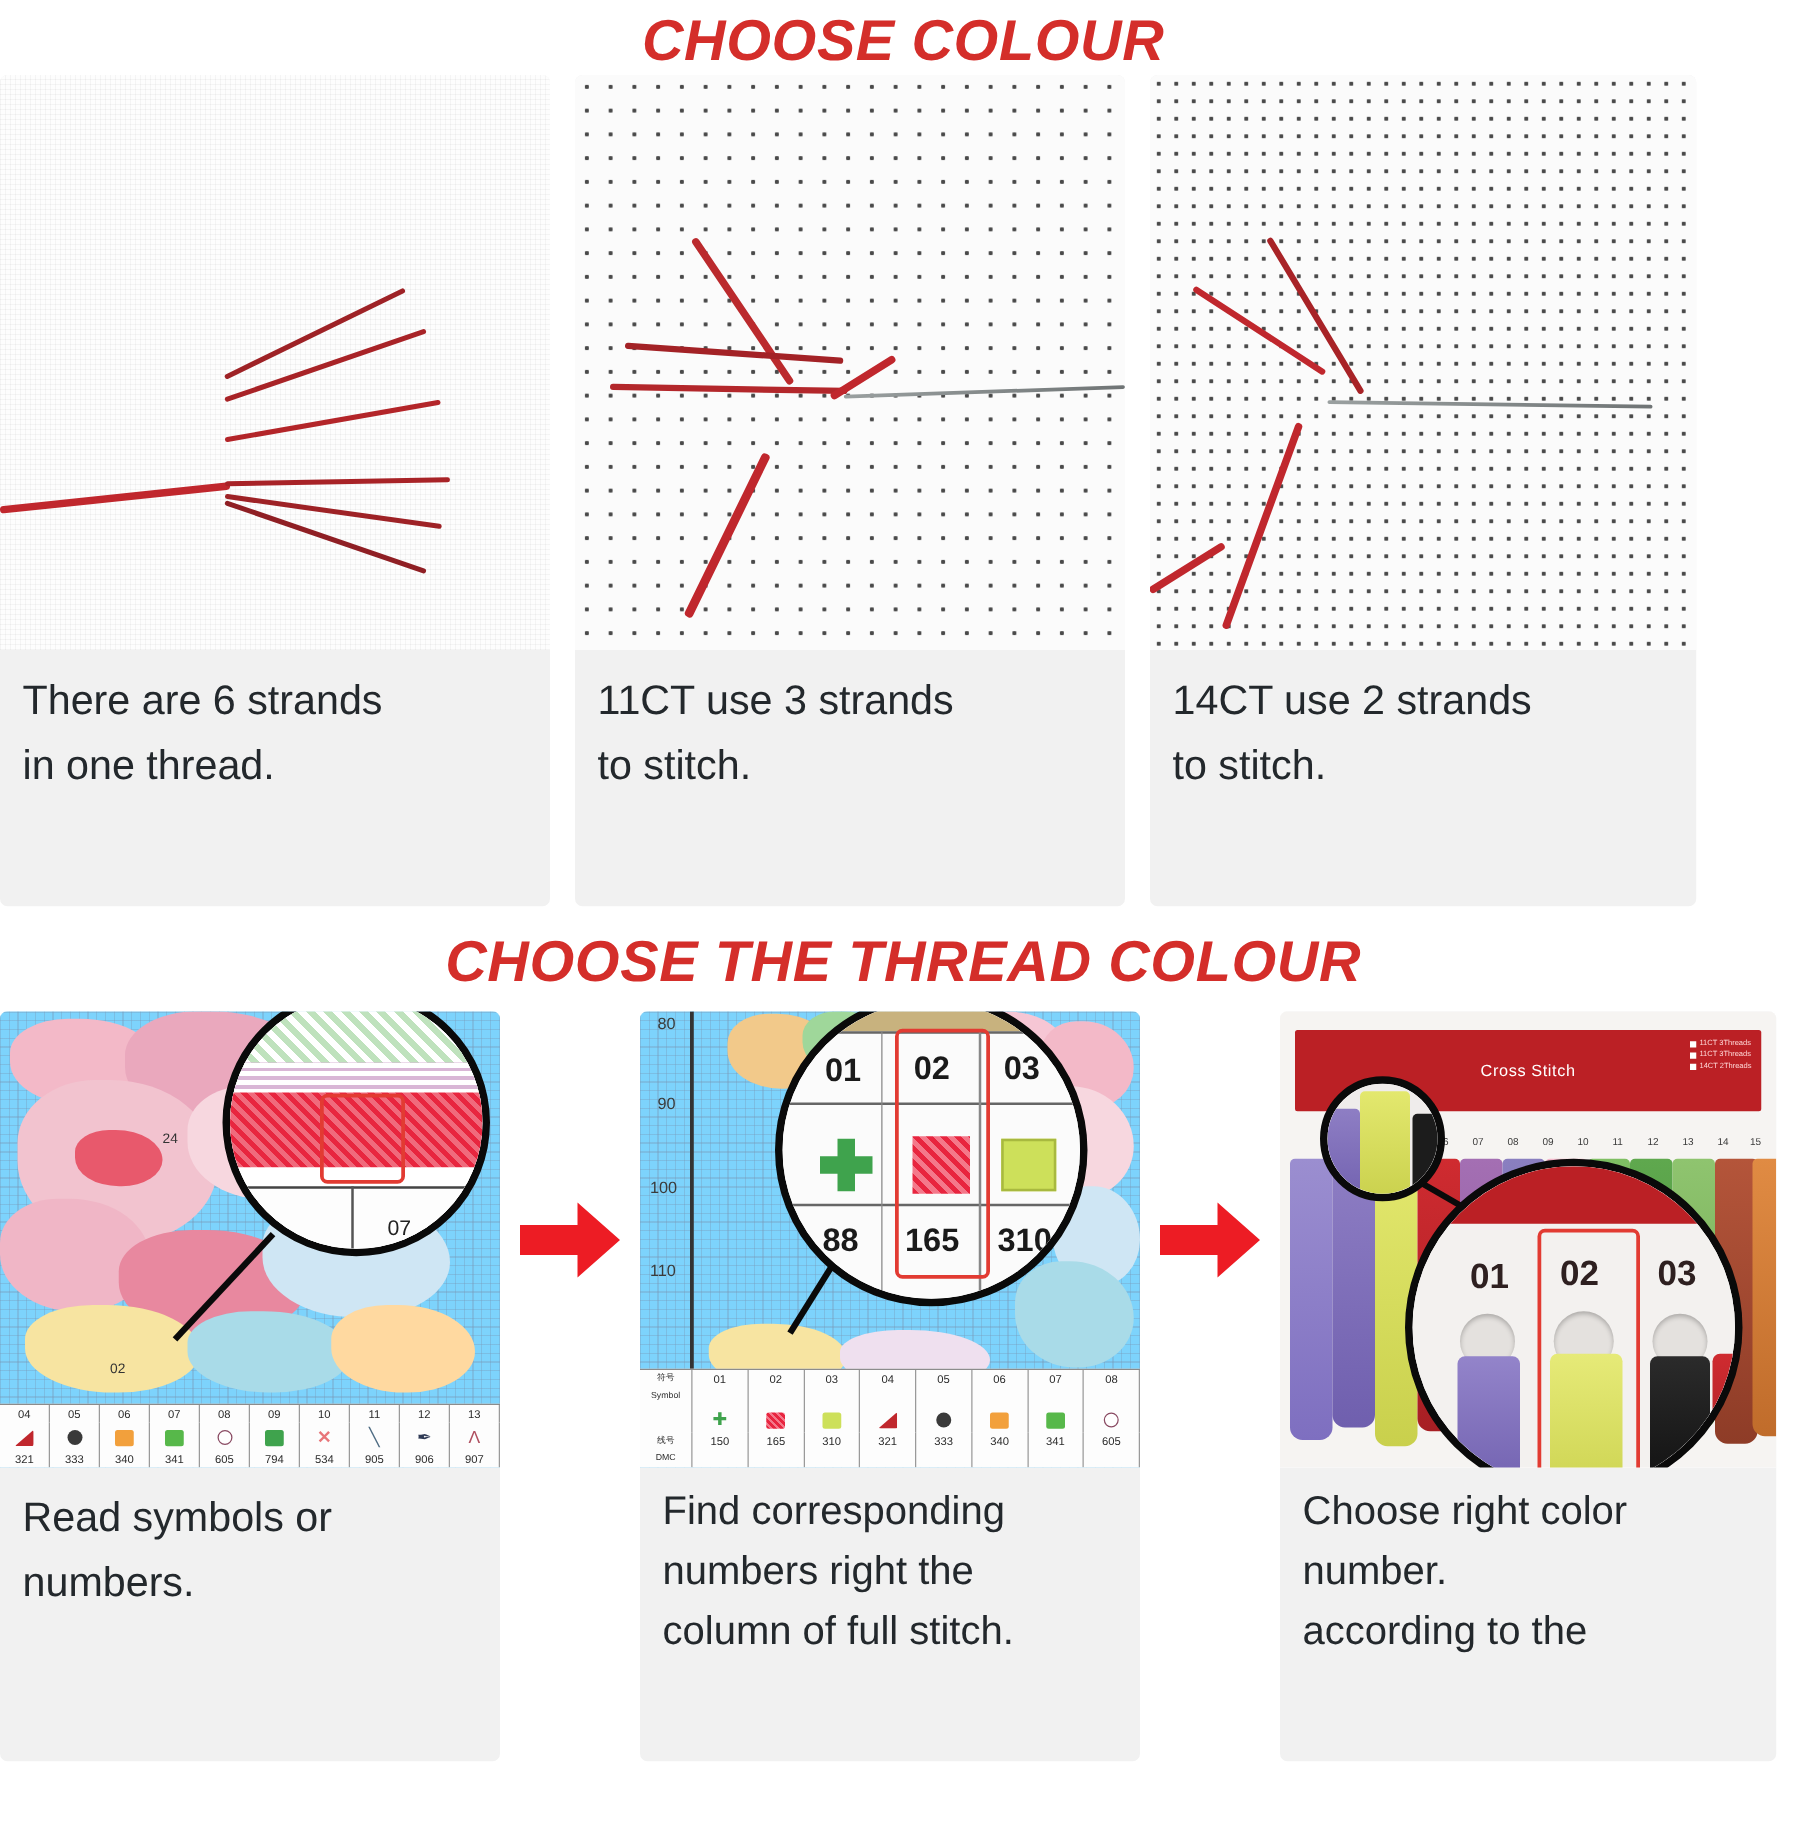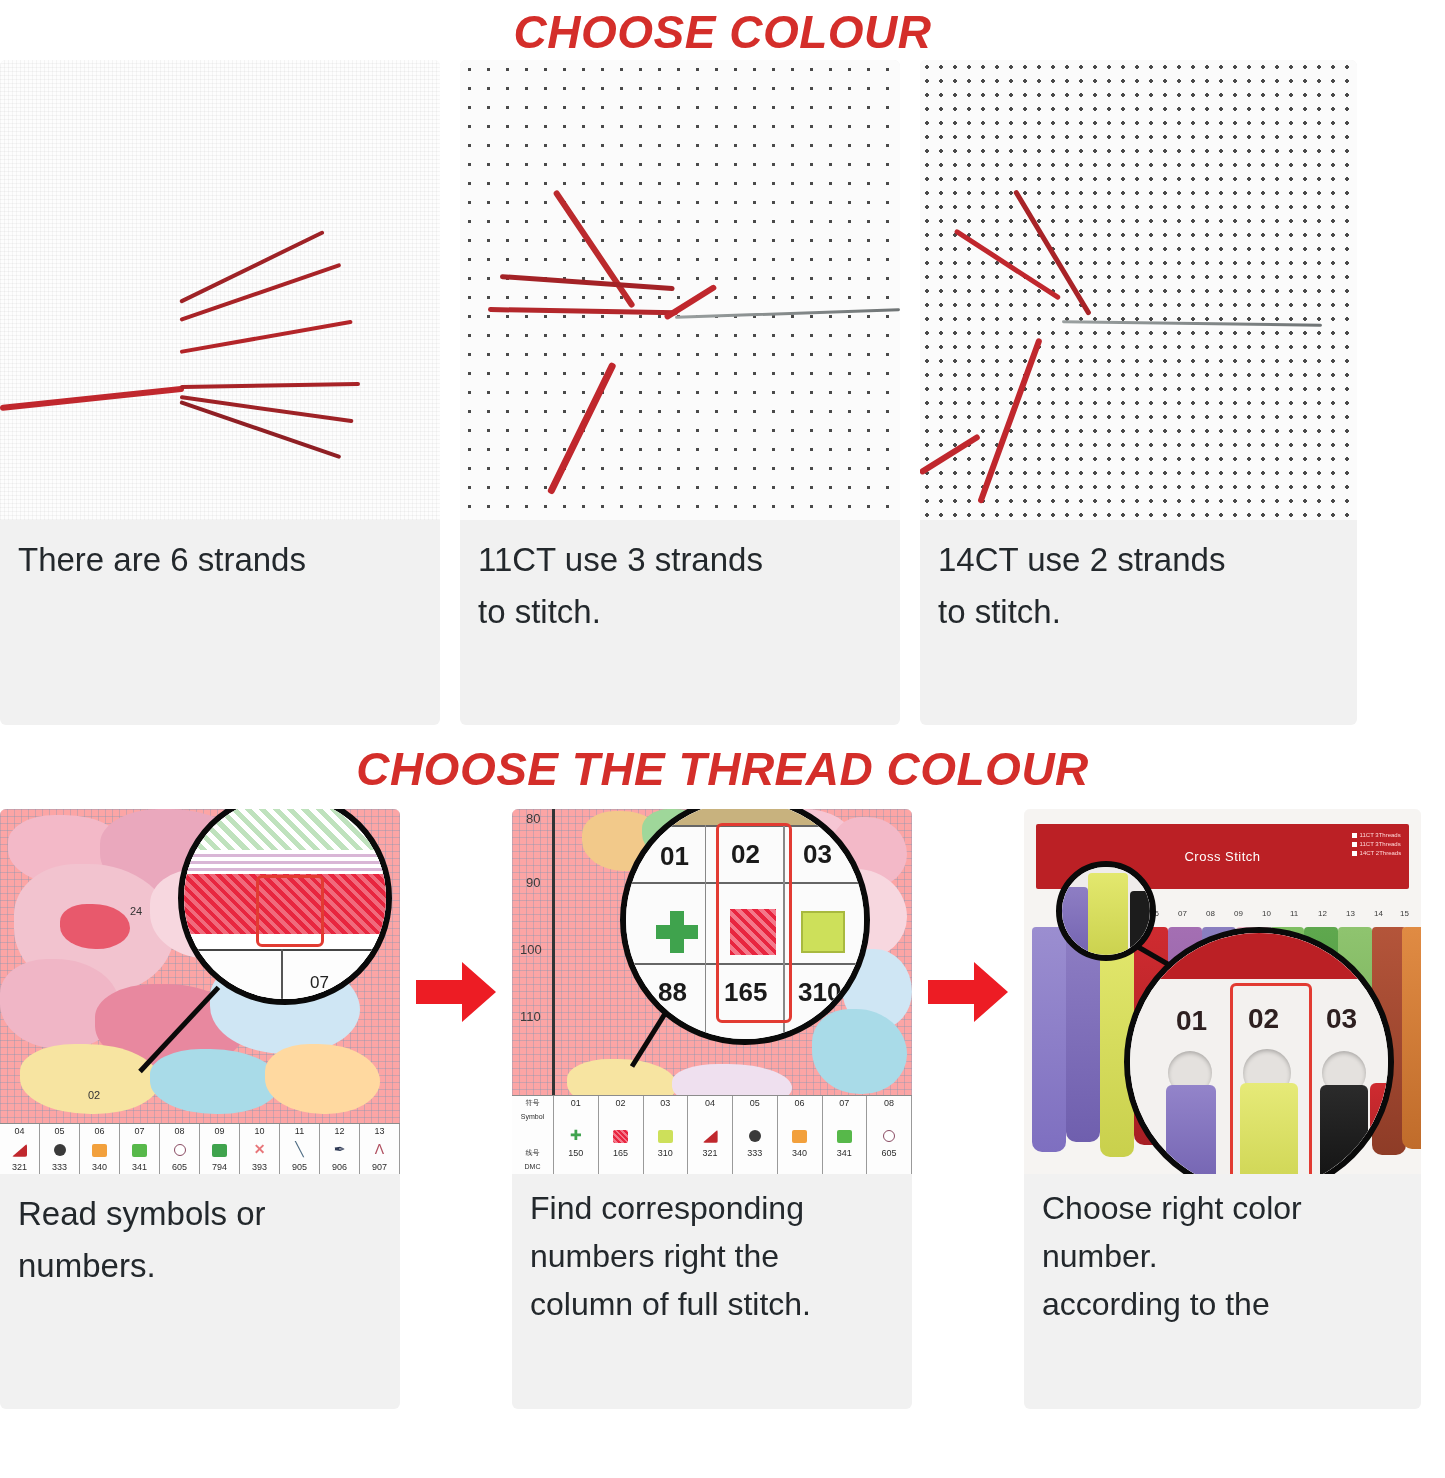--- a/index.html
+++ b/index.html
@@ -52,21 +52,21 @@
     content:""; position:absolute; inset:0;
     background-image: radial-gradient(circle, #4a4a4a 0 1.6px, transparent 1.9px);
   }
   .aida-11::before { background-size: 19px 19px; }
   .aida-14::before { background-size: 14px 14px; }
 
   .thread { position: absolute; background: #c0272d; border-radius: 3px; transform-origin: left center; }
   .needle { position:absolute; height:3px; background: linear-gradient(90deg,#9aa0a0,#6f7475); border-radius:2px; }
 
   
-  .chart-img { position: relative; width:100%; height:100%; background:#fca5a5; overflow:hidden; }
+  .chart-img { position: relative; width:100%; height:100%; background:#7dd3fc; overflow:hidden; }
   .gridbg {
     position:absolute; inset:0;
     background-image:
       repeating-linear-gradient(90deg, rgba(120,150,180,0.35) 0 1px, transparent 1px 7px),
       repeating-linear-gradient(0deg, rgba(120,150,180,0.35) 0 1px, transparent 1px 7px);
   }
   .blob { position:absolute; border-radius:40% 55% 48% 52%; filter: blur(0.3px); }
   .magnifier {
     position:absolute; border-radius:50%;
     border: 6px solid #0a0a0a; overflow:hidden; background:#fff;
@@ -119,20 +119,21 @@
         <div class="thread" style="left:180px; top:240px; width:160px; height:4px; transform:rotate(-26deg);background:#9e2226;"></div>
         <div class="thread" style="left:180px; top:258px; width:170px; height:4px; transform:rotate(-19deg);background:#a82327;"></div>
         <div class="thread" style="left:180px; top:290px; width:175px; height:4px; transform:rotate(-10deg);background:#b32529;"></div>
         <div class="thread" style="left:180px; top:325px; width:180px; height:4px; transform:rotate(-1deg);background:#a82327;"></div>
         <div class="thread" style="left:180px; top:335px; width:175px; height:4px; transform:rotate(8deg);background:#9e2226;"></div>
         <div class="thread" style="left:180px; top:340px; width:170px; height:4px; transform:rotate(19deg);background:#8f1f24;"></div>
       </div>
     </div>
     <div class="caption">
       <div>There are 6 strands</div>
+      <div>in one thread.</div>
     </div>
   </div>
 
   <div class="card" style="width:440px; height:665px;">
     <div class="photo" style="height:460px;">
       <div class="aida aida-11"></div>
       <div>
         <div class="thread" style="left:95px; top:128px; width:140px; height:6px; transform:rotate(56deg); background:#bb2a2d;"></div>
         <div class="thread" style="left:40px; top:214px; width:175px; height:5px; transform:rotate(4deg); background:#a32226;"></div>
         <div class="thread" style="left:28px; top:247px; width:190px; height:5px; transform:rotate(1deg); background:#b3272b;"></div>
@@ -229,21 +230,21 @@
             <div class="legend-cell" style="color:#2f3a55;">✒</div>
             <div class="legend-cell" style="color:#b05060;">Λ</div>
           </div>
           <div class="legend-row codes">
             <div class="legend-cell">321</div>
             <div class="legend-cell">333</div>
             <div class="legend-cell">340</div>
             <div class="legend-cell">341</div>
             <div class="legend-cell">605</div>
             <div class="legend-cell">794</div>
-            <div class="legend-cell">393</div>
+            <div class="legend-cell">534</div>
             <div class="legend-cell">905</div>
             <div class="legend-cell">906</div>
             <div class="legend-cell">907</div>
           </div>
         </div>
       </div>
     </div>
     <div class="caption">
       <div>Read symbols or</div>
       <div>numbers.</div>

